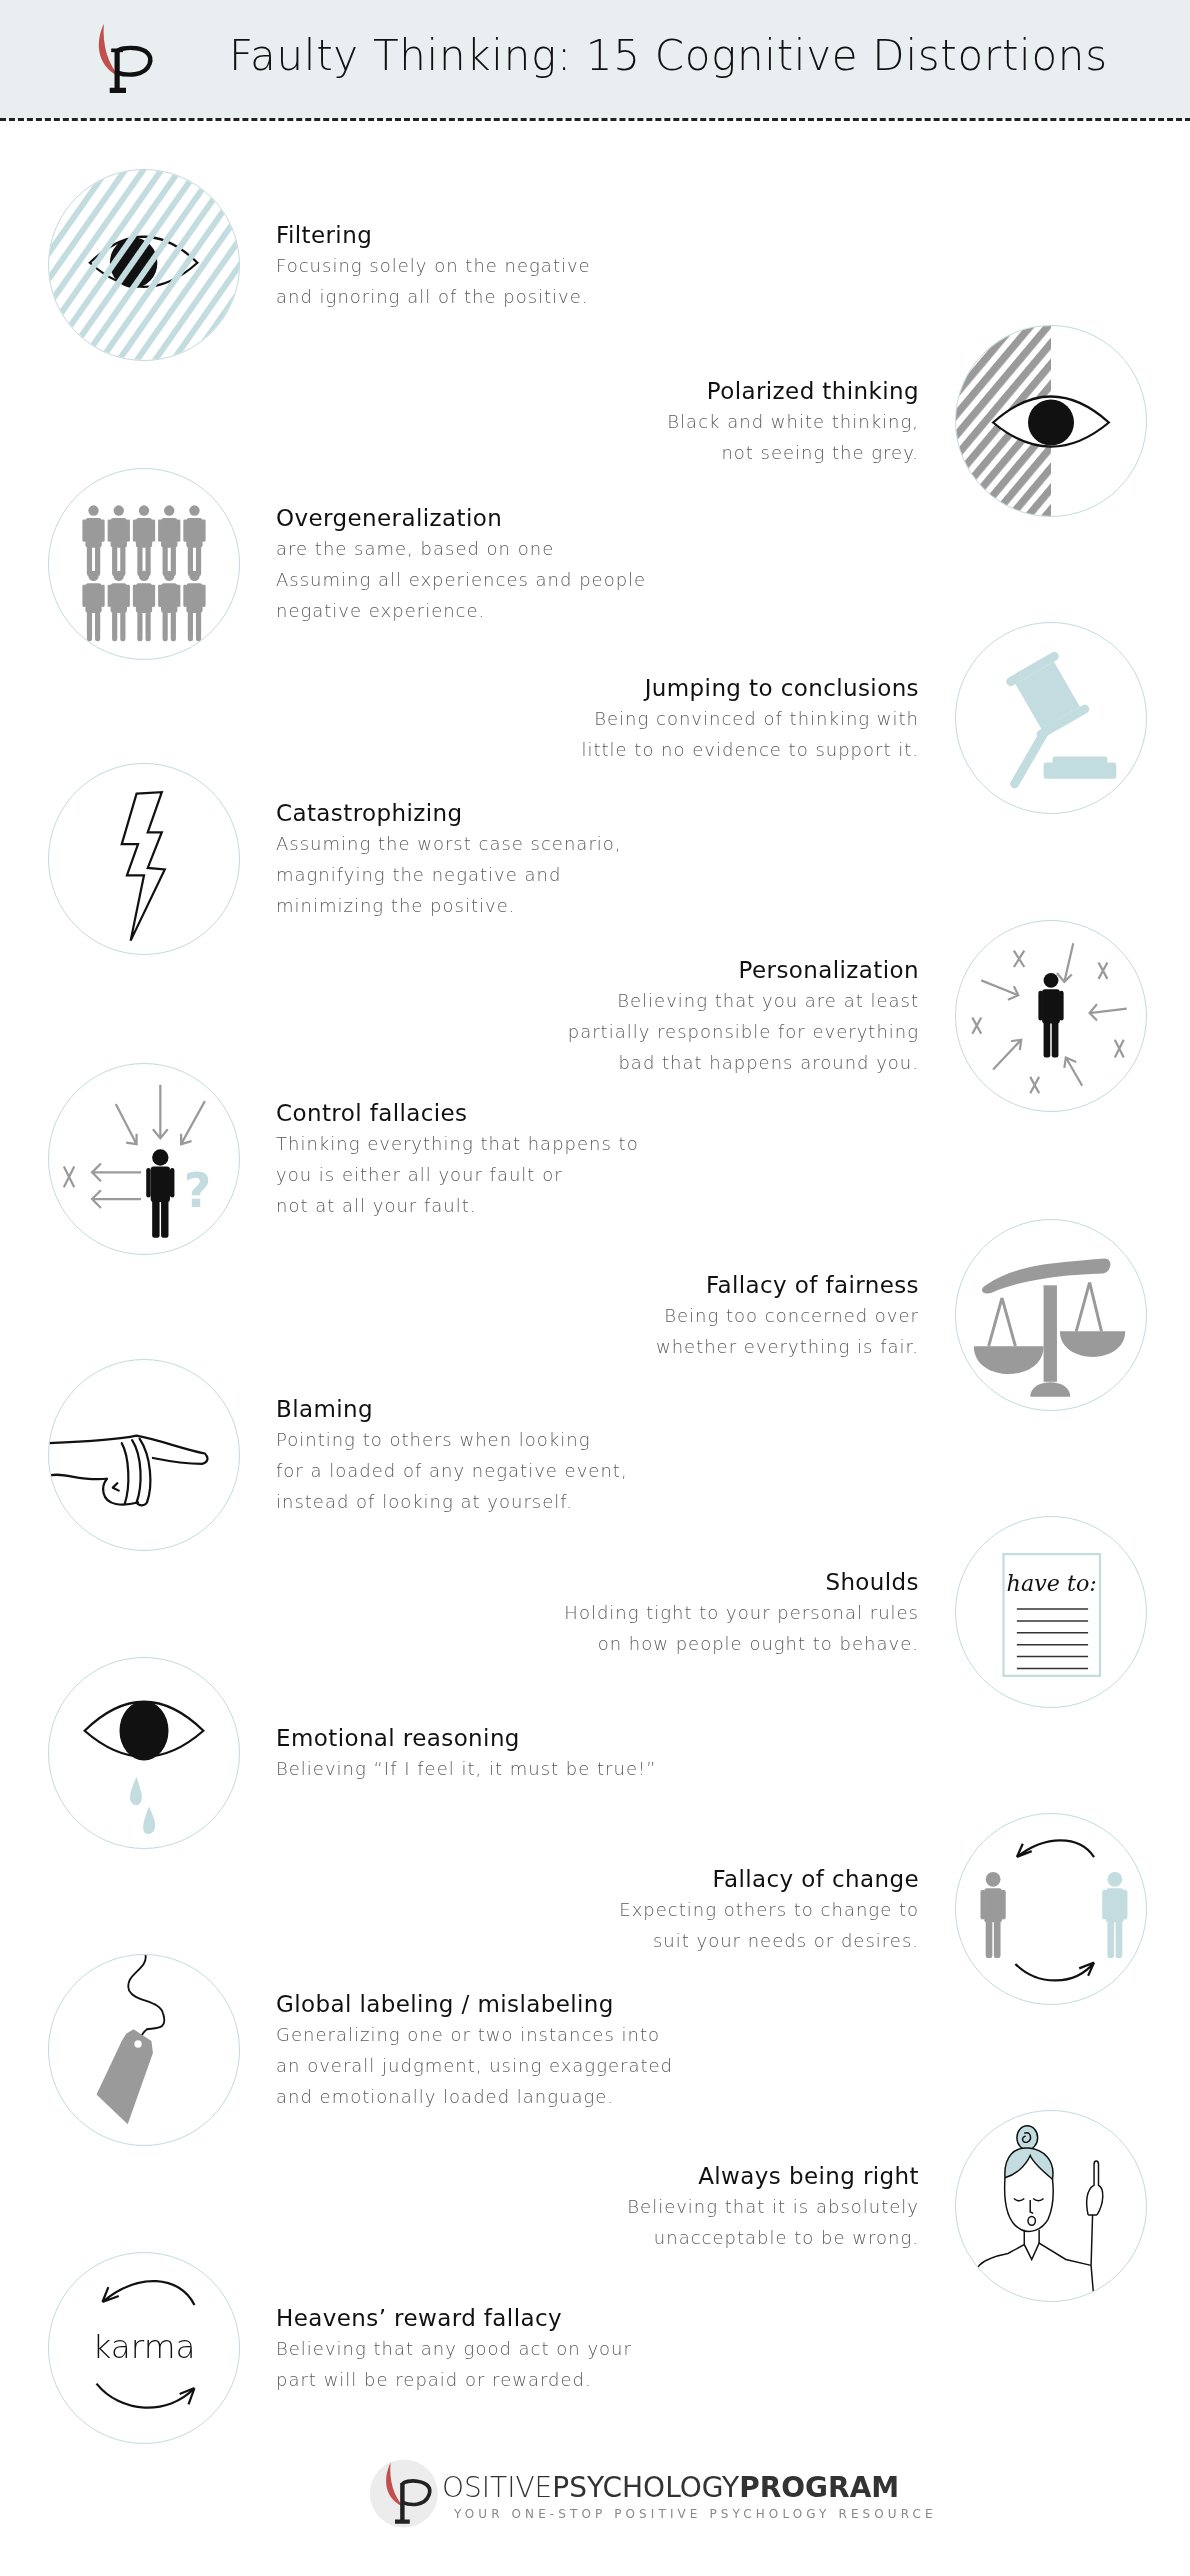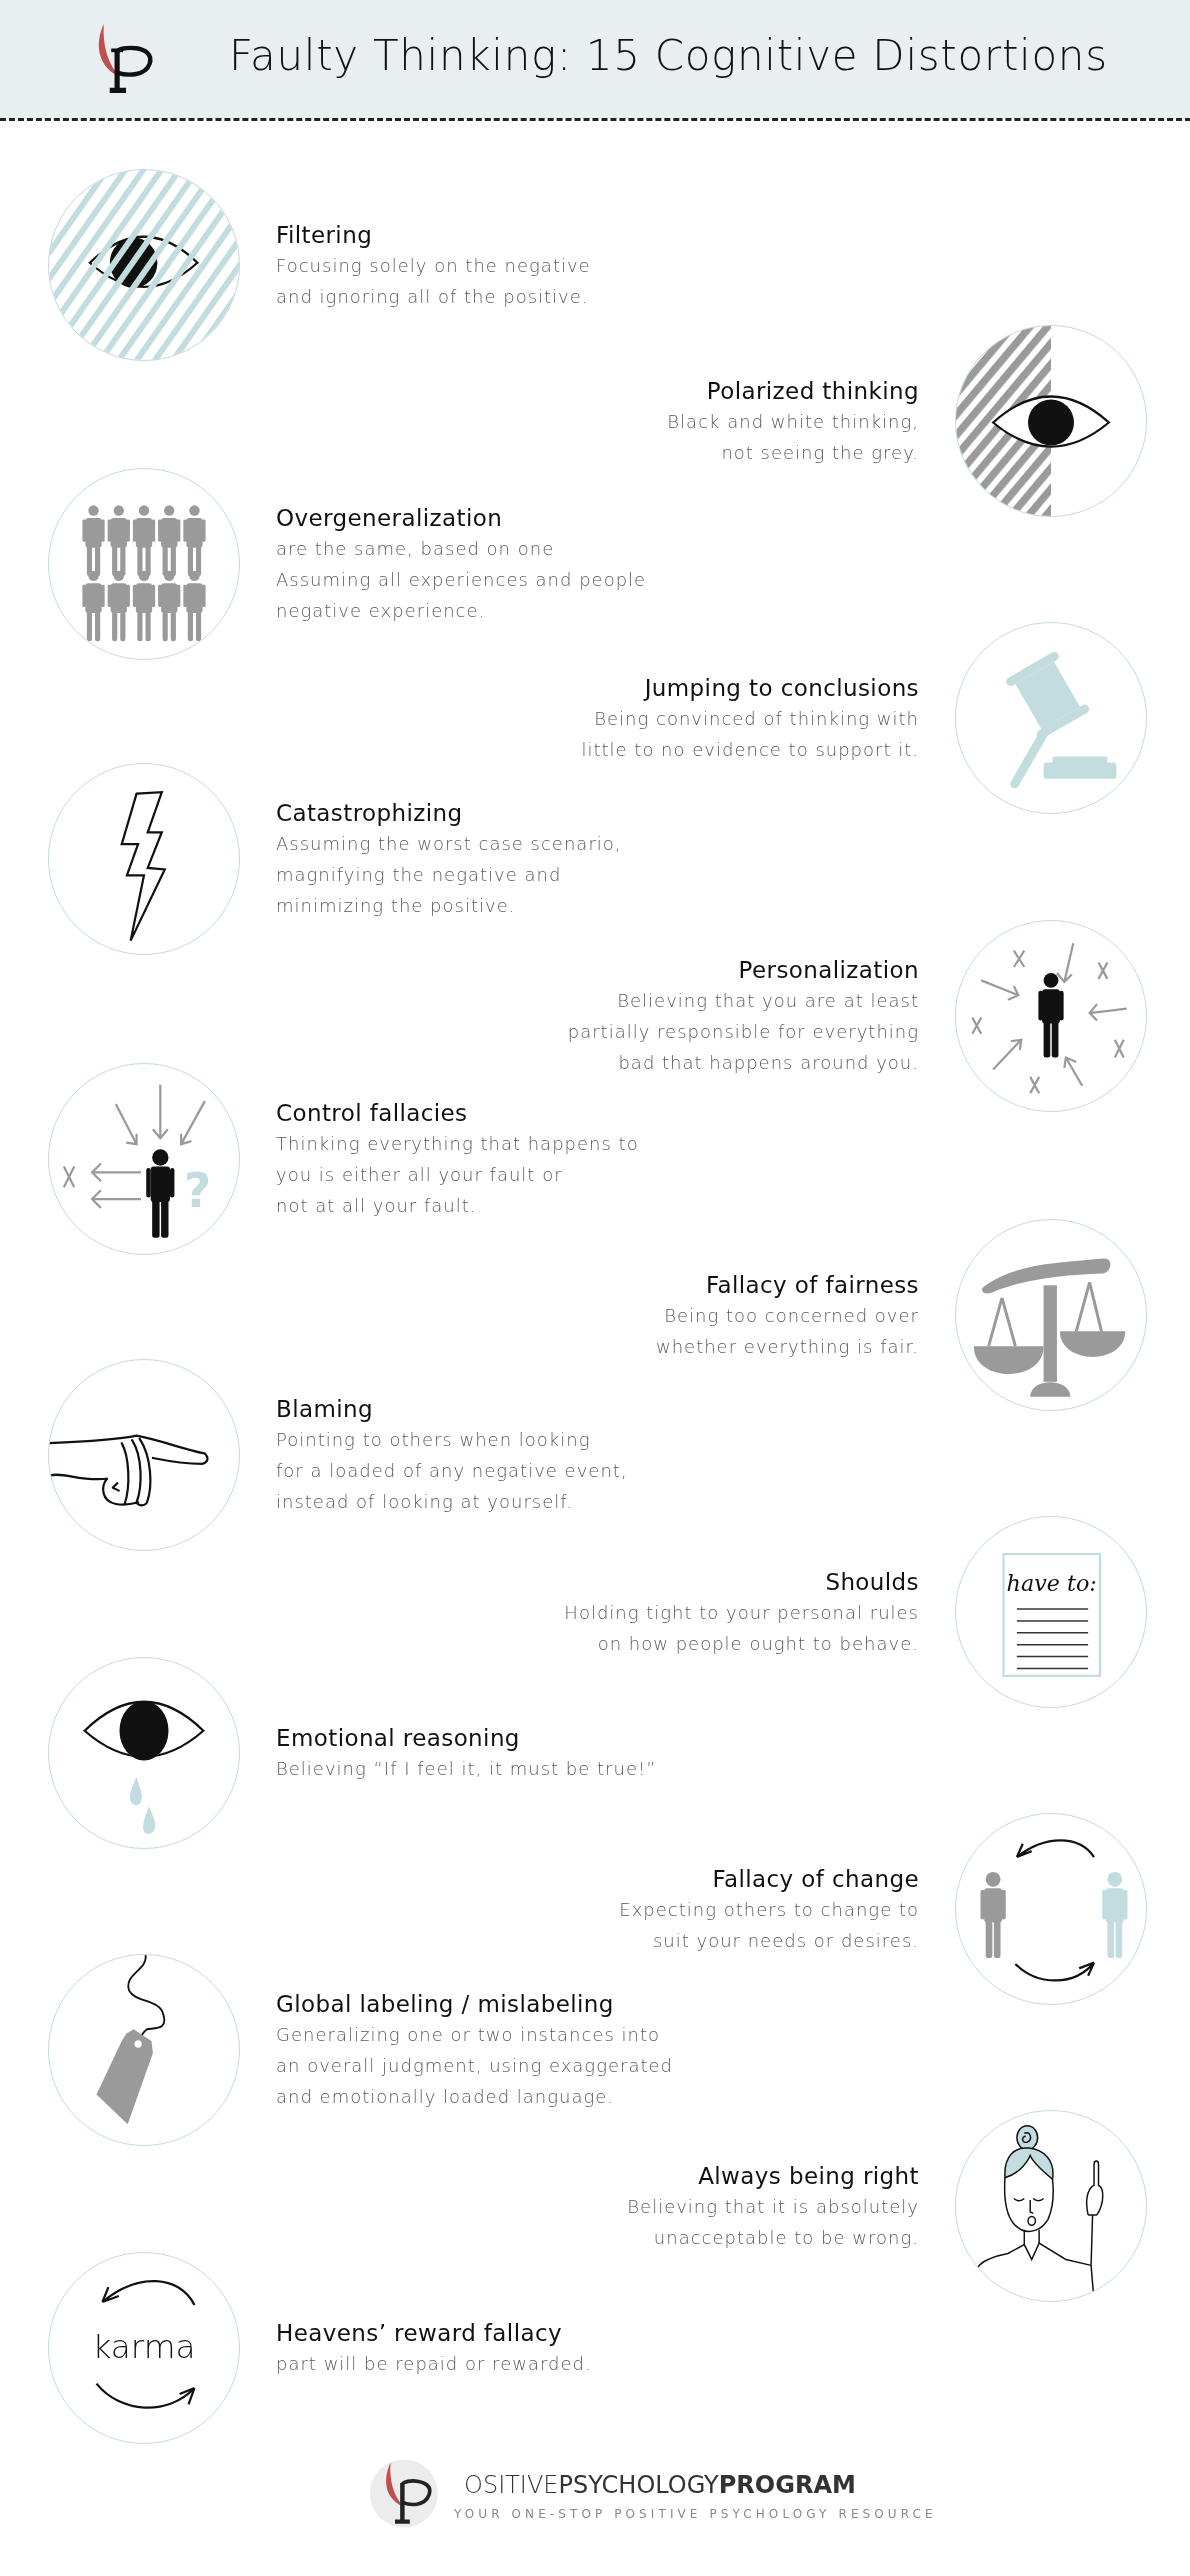--- a/index.html
+++ b/index.html
@@ -15,21 +15,21 @@
   .item.left .circle { left:48px; }
   .item.right .circle { left:955px; }
   .circle svg { position:absolute; left:0; top:0; width:190px; height:190px; }
   .txt { position:absolute; top:0; height:193px; display:flex; flex-direction:column; justify-content:center; }
   .item.left .txt { left:276px; width:595px; text-align:left; }
   .item.right .txt { left:324px; width:595px; text-align:right; }
   .name { font-size:23px; color:#111; letter-spacing:0.4px; line-height:30px; }
   .desc { font-size:18px; color:#5a5a5a; letter-spacing:1px; line-height:31px; font-weight:300; }
   .footer { position:absolute; left:368px; top:2455px; width:536px; height:82px; }
   .f-logo { position:absolute; left:0; top:0; width:71px; height:74px; }
-  .f-brand { position:absolute; left:96px; top:16.4px; font-size:24px; color:#333; white-space:nowrap; letter-spacing:0px; }
+  .f-brand { position:absolute; left:74px; top:16.4px; font-size:28px; color:#333; white-space:nowrap; letter-spacing:0px; }
   .f-brand .b1 { font-weight:300; }
   .f-brand .b2 { font-weight:normal; }
   .f-brand .b3 { font-weight:bold; }
   .f-tag { position:absolute; left:86px; top:52px; font-size:12px; color:#888; letter-spacing:4.1px; white-space:nowrap; }
 </style>
 </head>
 <body>
 
 <div class="header">
   <svg class="logo" viewBox="0 0 100 110">
@@ -376,20 +376,21 @@
     <svg viewBox="0 0 256 256">
       <g stroke="#111" stroke-width="3" fill="none">
         <path d="M196 70 C176 30 120 26 72 66 M72 66 L94 58 M72 66 L80 46"></path>
         <path d="M64 176 C96 216 160 220 196 182 M196 182 L176 190 M196 182 L188 204"></path>
       </g>
       <text x="128" y="142" font-family="DejaVu Sans, sans-serif" font-size="44" fill="#111" text-anchor="middle" font-weight="300">karma</text>
     </svg>
   </div>
   <div class="txt">
     <div class="name">Heavens’ reward fallacy</div>
+    <div class="desc">Believing that any good act on your</div>
     <div class="desc">part will be repaid or rewarded.</div>
   </div>
 </div>
 
 <div class="footer">
   <svg class="f-logo" viewBox="0 0 95 100">
     <ellipse cx="48" cy="52" rx="46" ry="46" fill="#ececec"></ellipse>
     <path d="M30 10 C18 36 24 60 48 70 C34 56 28 34 30 10 Z" fill="#c0504d"></path>
     <path d="M46 38 L46 90 M36 90 L56 90" stroke="#222" stroke-width="6" fill="none"></path>
     <path d="M46 40 C48 32 90 32 82 54 C76 70 56 68 46 64" stroke="#222" stroke-width="5" fill="none"></path>

